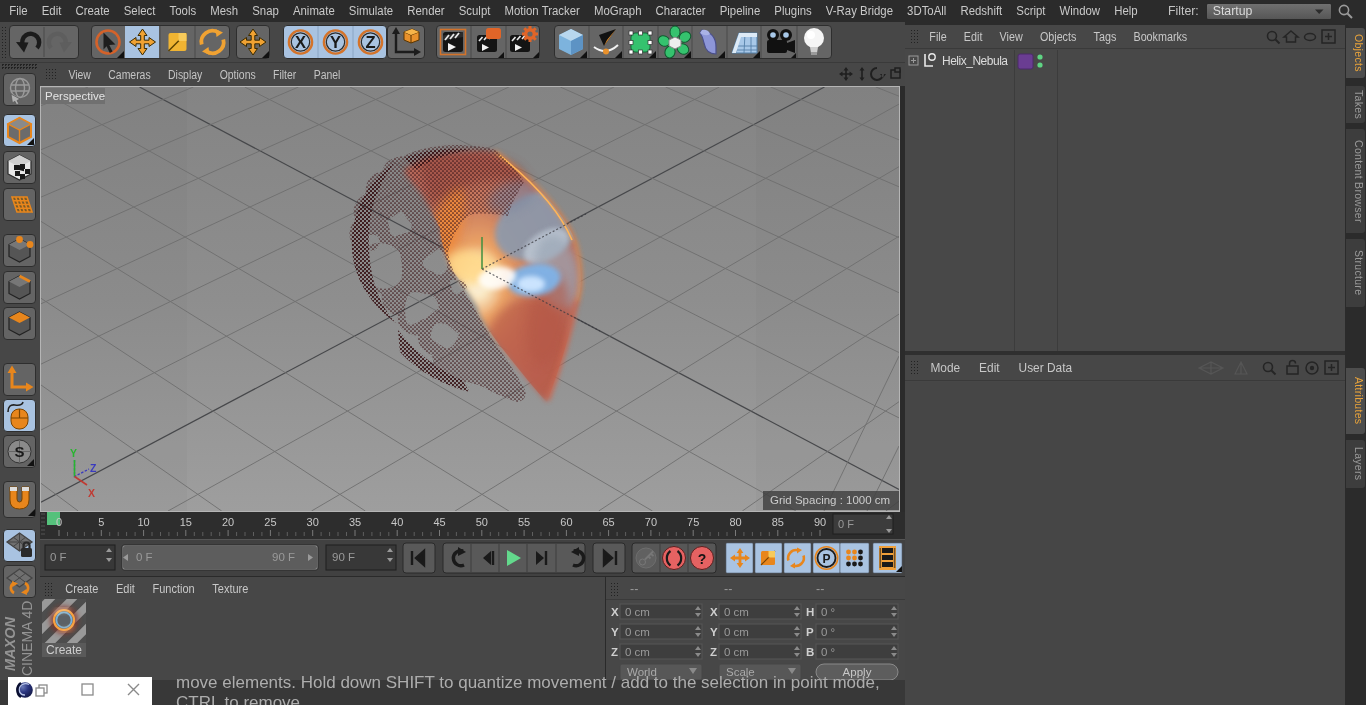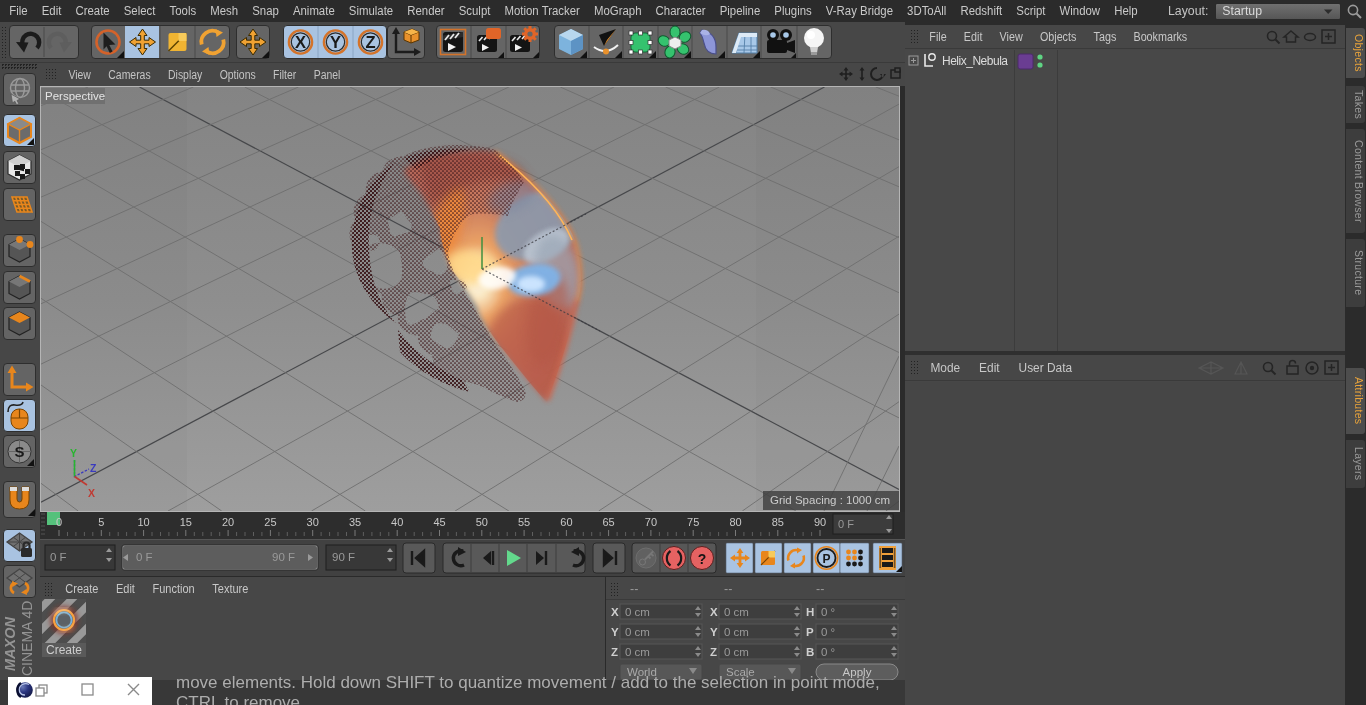--- a/index.html
+++ b/index.html
@@ -55,21 +55,21 @@
         <span class="mi">Pipeline</span>
         <span class="mi">Plugins</span>
         <span class="mi">V-Ray Bridge</span>
         <span class="mi">3DToAll</span>
         <span class="mi">Redshift</span>
         <span class="mi">Script</span>
         <span class="mi">Window</span>
         <span class="mi">Help</span>
       </div>
 <div class="abs" style="left:1168px;top:0;width:198px;height:22px;display:flex;align-items:center">
-<span style="color:#c4c4c4">Layout:</span>
+<span style="color:#c4c4c4">Filter:</span>
 <span style="margin-left:7px;width:126px;height:17px;background:linear-gradient(180deg,#707070,#565656);border:1px solid #2a2a2a;border-radius:2px;display:inline-flex;align-items:center;padding:0 6px;color:#dadada;">Startup<svg style="margin-left:auto" width="11" height="7">
             <path d="M1 1.5 L9.5 1.5 L5.2 6 Z" fill="#2c2c2c"></path>
           </svg></span>
 <svg width="22" height="18" style="margin-left:3px">
           <circle cx="9" cy="8" r="4.6" fill="none" stroke="#9a9a9a" stroke-width="1.6"></circle>
           <path d="M12.5 11.5 L17 16" stroke="#9a9a9a" stroke-width="2"></path>
         </svg>
       </div>
 </div>
 <div class="abs toolbar">

